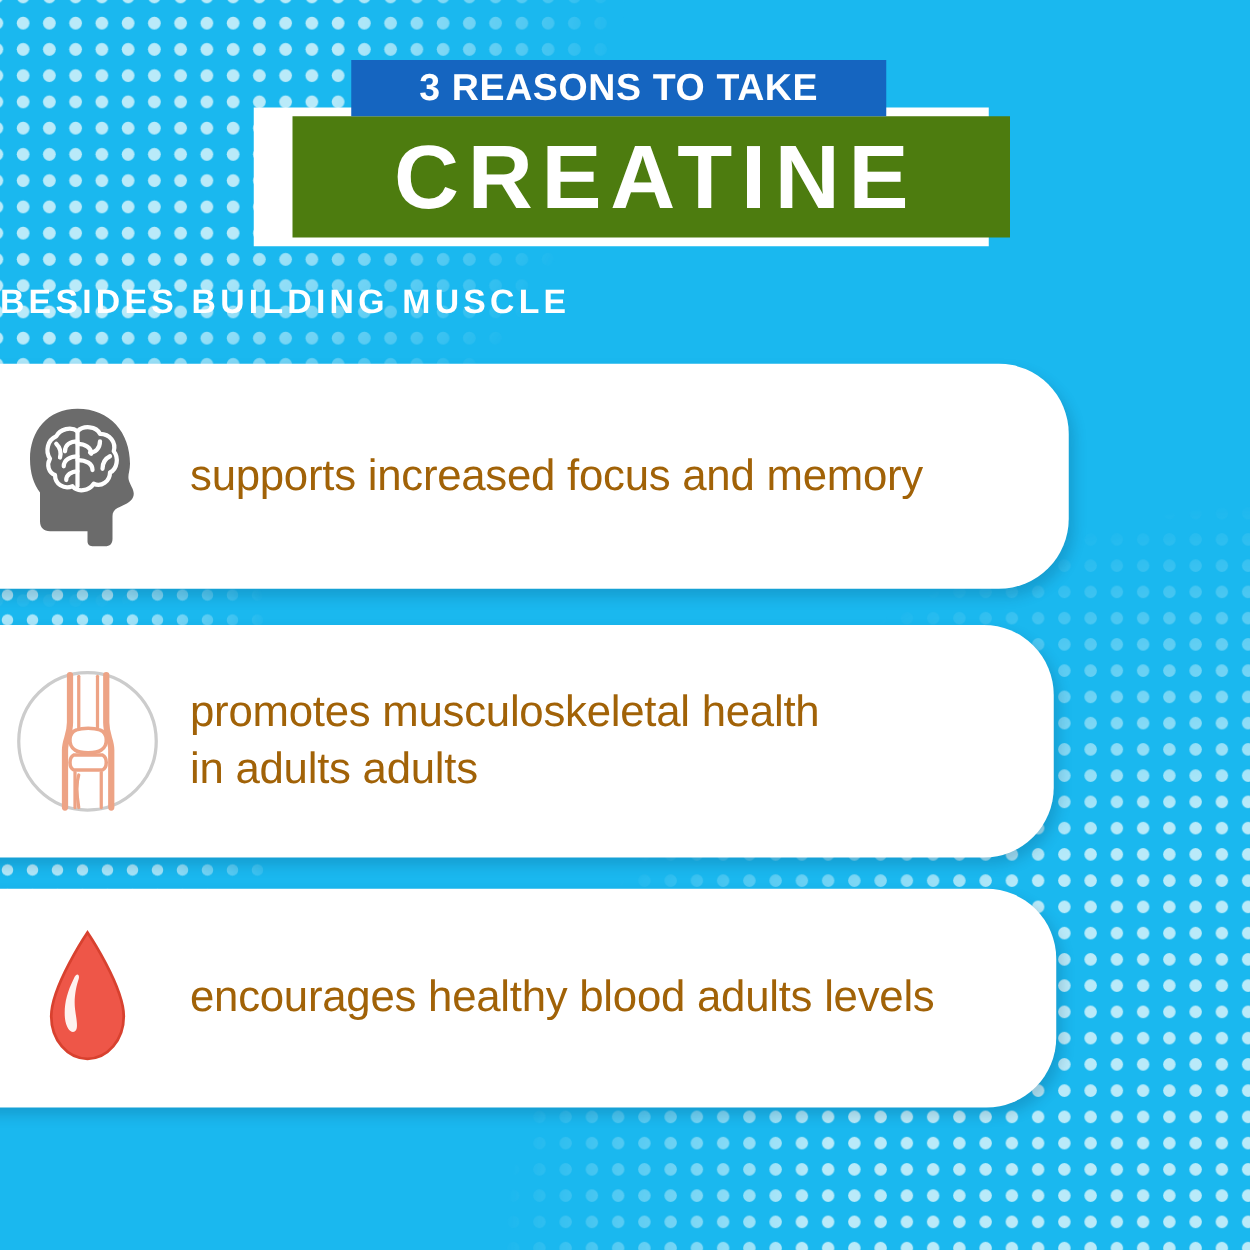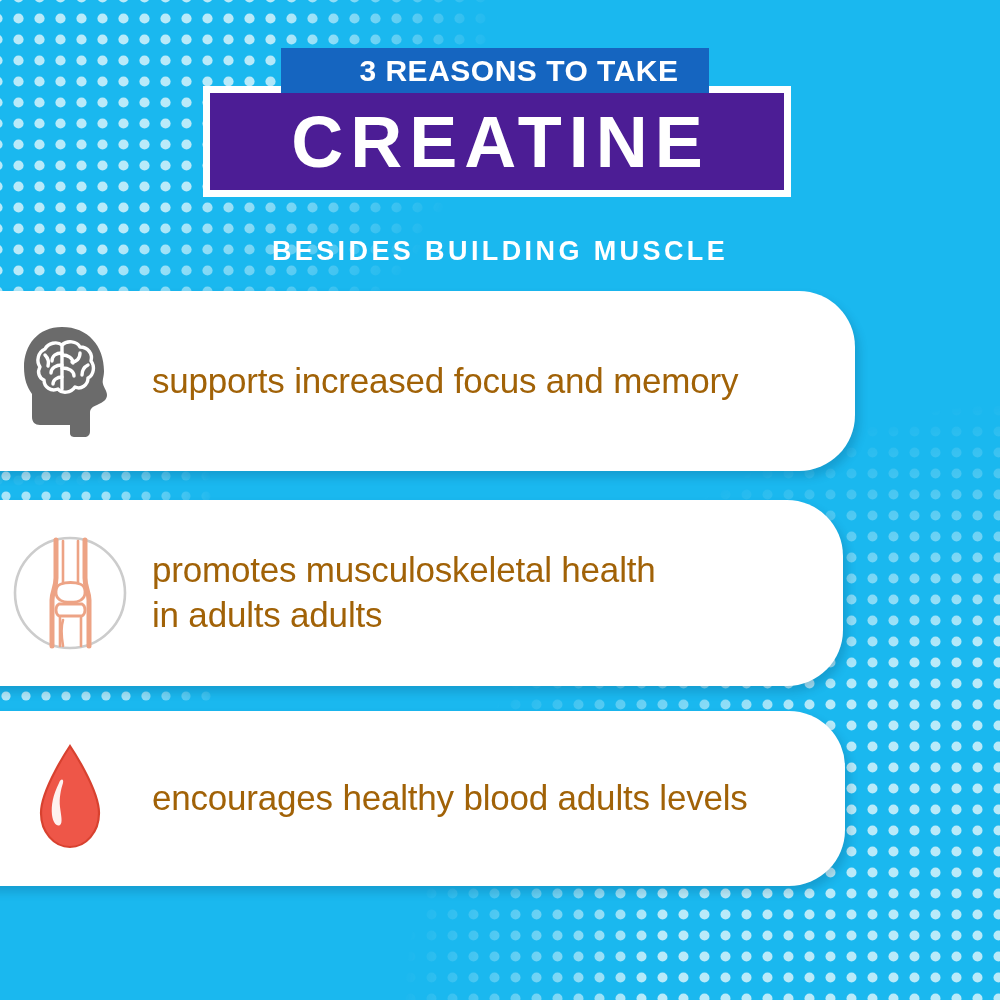--- a/index.html
+++ b/index.html
@@ -59,39 +59,39 @@
     top: 0;
     width: 428px;
     height: 45px;
     line-height: 45px;
     text-align: center;
     color: #ffffff;
     font-size: 30px;
     font-weight: bold;
     letter-spacing: 0.5px;
     white-space: nowrap;
-    padding-left: 24px;
   }
 
   #title-frame {
     position: absolute;
     left: 203px;
     top: 86px;
     width: 588px;
     height: 111px;
     background: #ffffff;
     padding: 7px;
     box-sizing: border-box;
     z-index: 1;
   }
   #title-box {
     width: 100%;
     height: 100%;
-    background: #4c1d95;
+    background: #4d7c0f;
     position: relative;
+    margin-left: 24px;
   }
   #title-text {
     position: absolute;
     left: 0;
     right: 0;
     top: 50%;
     transform: translateY(-50%);
     text-align: center;
     color: #ffffff;
     font-size: 72px;
@@ -100,27 +100,25 @@
     line-height: 1;
     white-space: nowrap;
     text-indent: 7px;
   }
 
   #subtitle {
     position: absolute;
     left: 0;
     top: 226px;
     width: 1000px;
-    text-align: center;
     color: #ffffff;
     font-size: 27px;
     font-weight: bold;
     letter-spacing: 3.4px;
     white-space: nowrap;
-    margin-top: 10px;
   }
 
   
   .card {
     position: absolute;
     left: -60px;
     background: #ffffff;
     border-radius: 0 56px 56px 0;
     box-shadow: 4px 6px 10px rgba(0, 40, 70, 0.18);
     display: flex;

